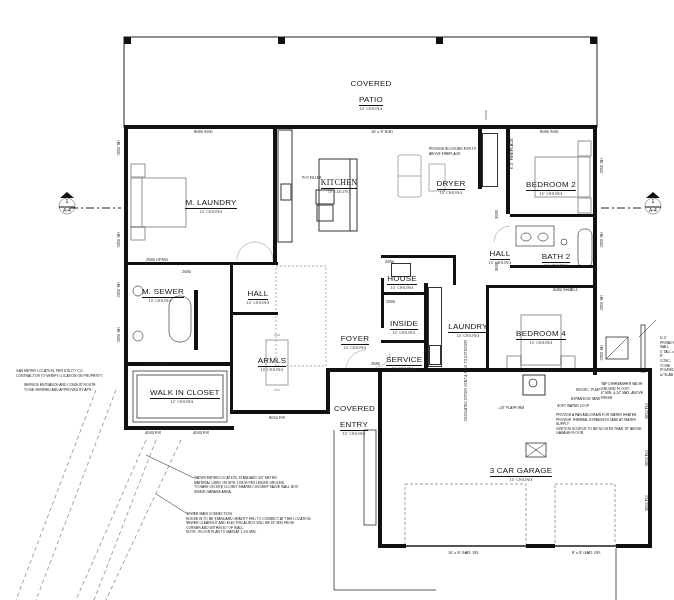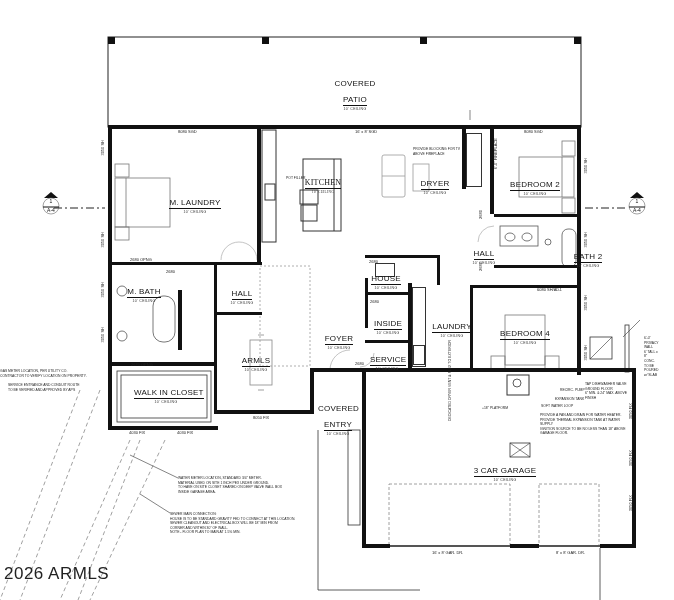--- a/index.html
+++ b/index.html
@@ -1,17 +1,17 @@
 <!DOCTYPE html>
 <html><head>
 <meta charset="utf-8">
 <style>
   html,body{margin:0;padding:0;background:#fff;}
   body{width:674px;height:600px;position:relative;overflow:hidden;font-family:"Liberation Sans",sans-serif;color:#111;}
-  .plan{position:absolute;left:0;top:0;width:630px;height:600px;}
+  .plan{position:absolute;left:16px;top:0;width:630px;height:600px;}
   .wall{position:absolute;background:#111;}
   .thin{position:absolute;border:1px solid #333;box-sizing:border-box;}
   .room{position:absolute;text-align:center;line-height:1;}
   .room .name{display:inline-block;font-size:8px;letter-spacing:0.2px;border-bottom:1px solid #111;padding-bottom:1px;white-space:nowrap;color:#111;}
   .room .sub{display:block;font-size:3.5px;color:#333;margin-top:2px;letter-spacing:0.3px;}
   .tiny{position:absolute;font-size:4px;color:#222;white-space:nowrap;line-height:1.2;}
   .vtext{position:absolute;font-size:4px;color:#222;writing-mode:vertical-rl;transform:rotate(180deg);white-space:nowrap;}
   .note{position:absolute;font-size:3.4px;color:#222;line-height:1.35;white-space:pre-line;}
   .col{position:absolute;width:7px;height:7px;background:#111;}
   .watermark{position:absolute;left:4px;top:564px;font-size:17px;color:#222;letter-spacing:0.5px;}
@@ -203,34 +203,34 @@
     <span class="sub">10' CEILING</span>
   </div>
   <div class="room" style="left:418px;top:173px;width:34px;">
     <span class="name">DRYER</span>
     <span class="sub">10' CEILING</span>
   </div>
   <div class="room" style="left:508px;top:174px;width:54px;">
     <span class="name">BEDROOM 2</span>
     <span class="sub">10' CEILING</span>
   </div>
-  <div class="room" style="left:522px;top:246px;width:36px;margin-left:48px;">
+  <div class="room" style="left:522px;top:246px;width:36px;">
     <span class="name">BATH 2</span>
     <span class="sub">10' CEILING</span>
   </div>
   <div class="room" style="left:471px;top:243px;width:26px;">
     <span class="name">HALL</span>
     <span class="sub">10' CEILING</span>
   </div>
   <div class="room" style="left:229px;top:283px;width:26px;">
     <span class="name">HALL</span>
     <span class="sub">10' CEILING</span>
   </div>
   <div class="room" style="left:126px;top:281px;width:36px;">
-    <span class="name">M. BATH</span>
+    <span class="name">M. SEWER</span>
     <span class="sub">10' CEILING</span>
   </div>
   <div class="room" style="left:366px;top:268px;width:40px;">
     <span class="name">HOUSE</span>
     <span class="sub">10' CEILING</span>
   </div>
   <div class="room" style="left:368px;top:313px;width:40px;">
     <span class="name">INSIDE</span>
     <span class="sub">10' CEILING</span>
   </div>
@@ -334,14 +334,13 @@
 INSIDE GARAGE AREA.</span>
   <span class="note" style="left:170px;top:512px;">SEWER MAIN CONNECTION:
 HOUSE IS TO BE STANDARD GRAVITY FED TO CONNECT AT THIS LOCATION.
 SEWER CLEANOUT AND ELECTRICAL BOX WILL BE 18" MIN FROM
 CORNER AND WITHIN 30" OF WALL.
 NOTE - FLOOR PLAN TO MAIN AT 1.5% MIN.</span>
   <span class="vtext" style="left:448px;top:340px;font-size:3.5px;">DEDICATED DRYER VENT
 &amp; FLEX TO
 EXTERIOR</span>
 
-  <div class="watermark">2026 ARMLS</div>
 </div>
 
 </body></html>

